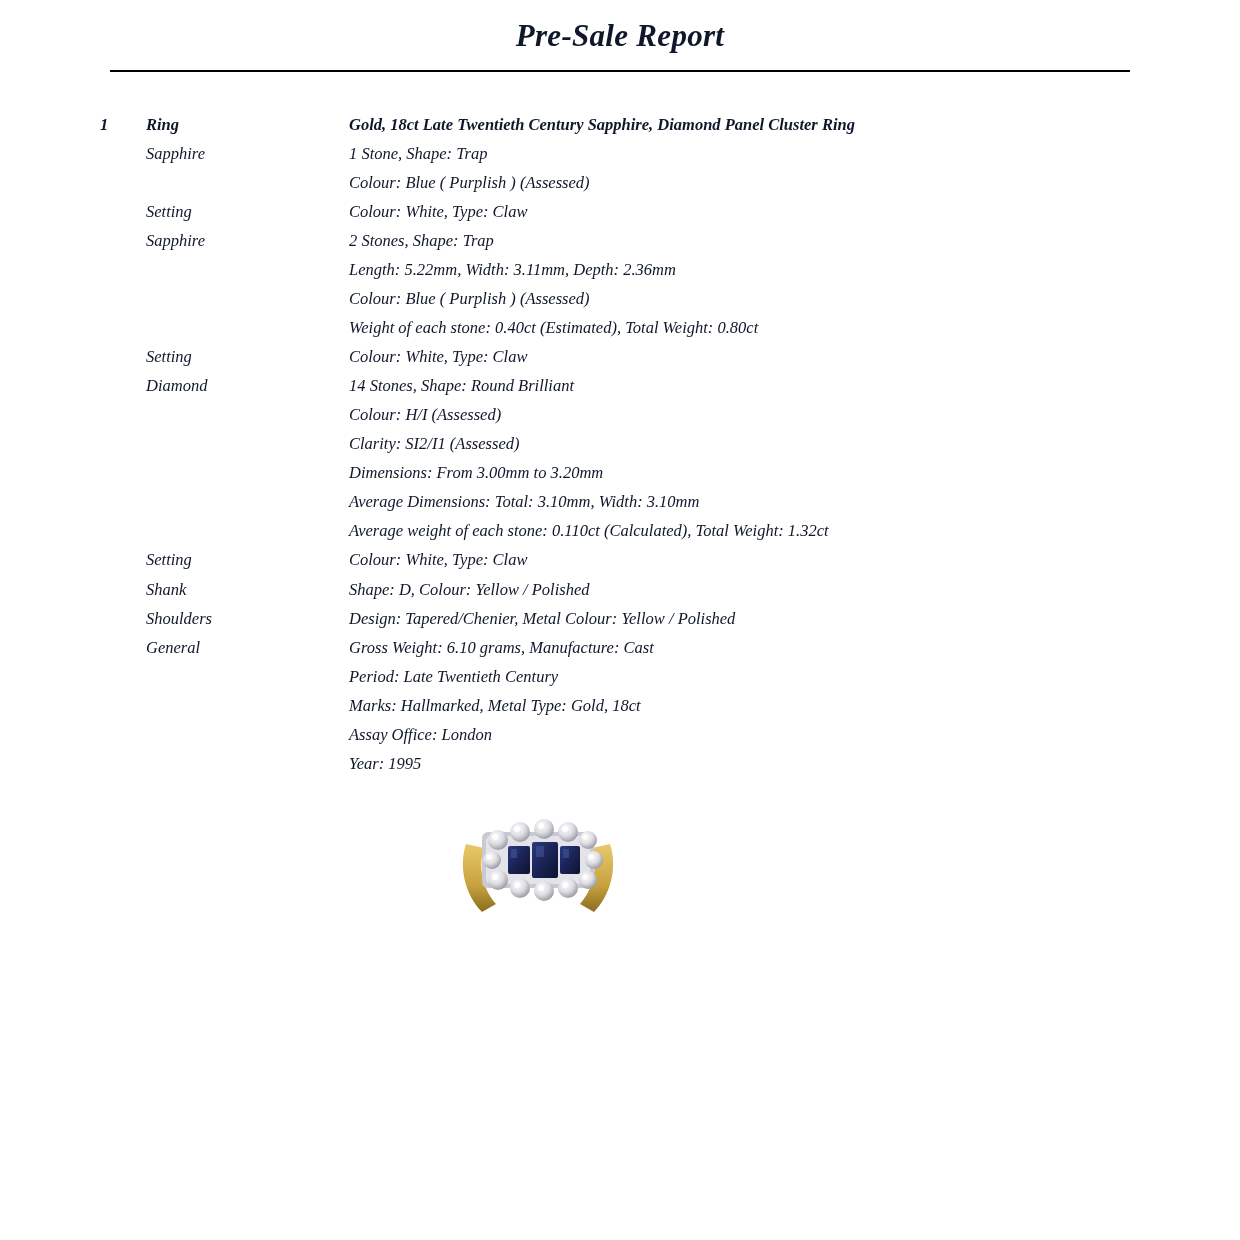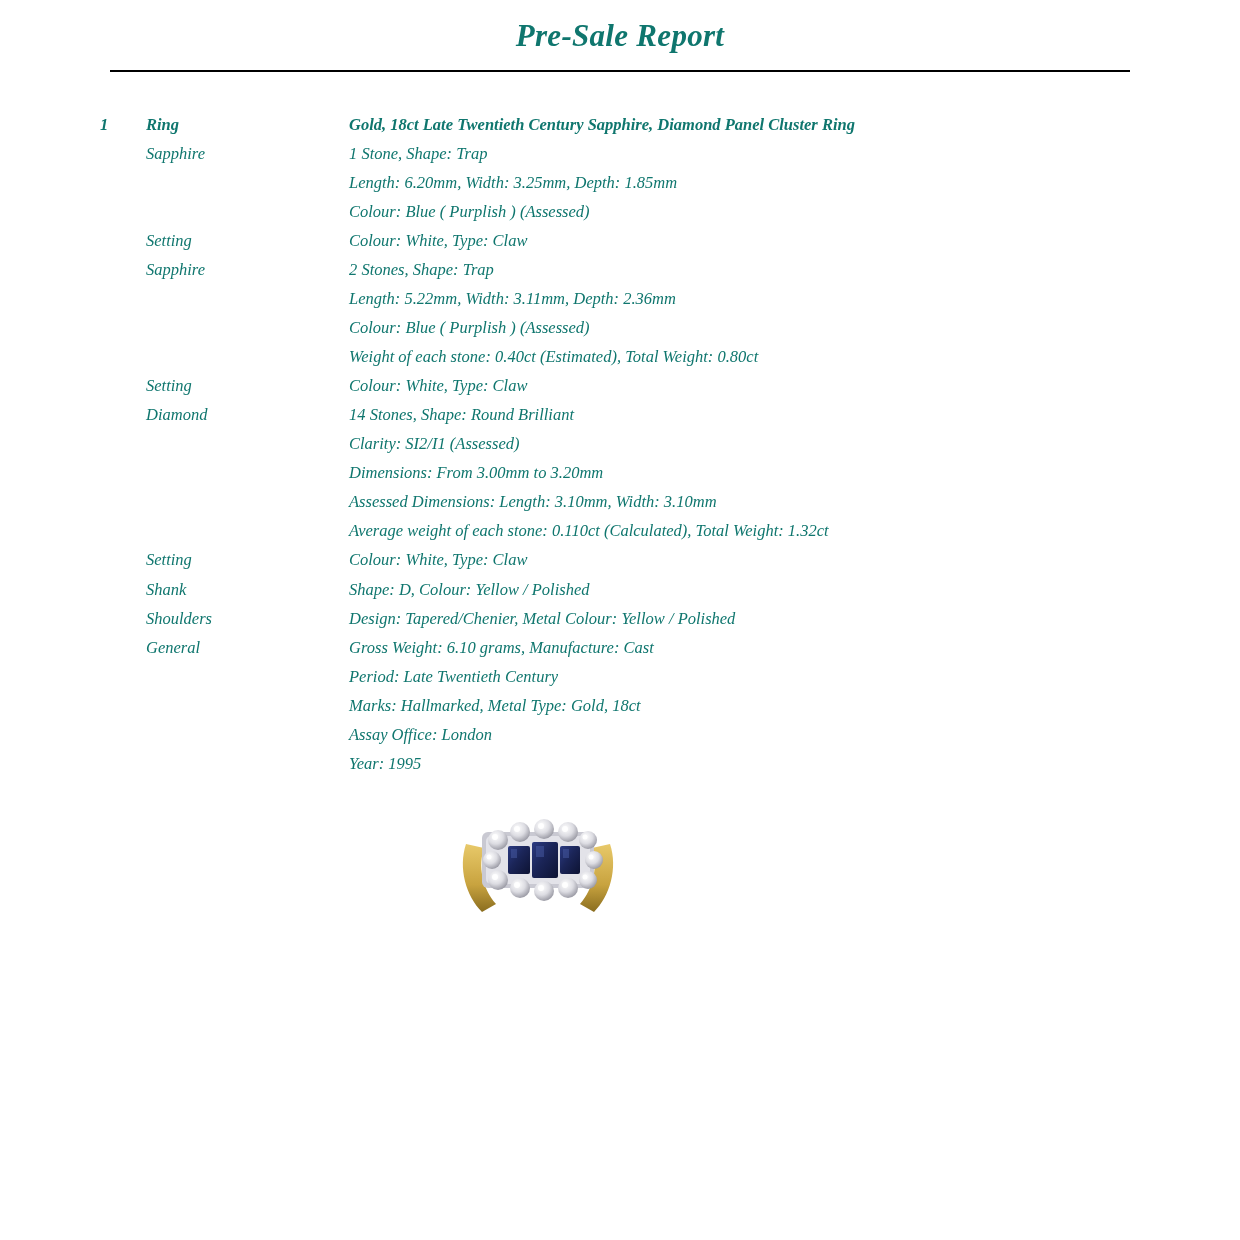--- a/index.html
+++ b/index.html
@@ -6,21 +6,21 @@
     margin: 0;
     padding: 0;
     background: #ffffff;
   }
   .page {
     position: relative;
     width: 1240px;
     height: 1240px;
     background: #ffffff;
     font-family: "Liberation Serif", "DejaVu Serif", serif;
-    color: #0f766e;
+    color: #0f172a;
     overflow: hidden;
   }
   .title {
     text-align: center;
     font-size: 31px;
     font-weight: bold;
     font-style: italic;
     letter-spacing: 0.3px;
     padding-top: 18px;
     font-family: "Liberation Serif", "DejaVu Serif", serif;
@@ -92,25 +92,20 @@
         </tr>
 
         <tr>
           <td class="col-num"></td>
           <td class="col-label">Sapphire</td>
           <td class="col-value">1 Stone, Shape: Trap</td>
         </tr>
         <tr>
           <td class="col-num"></td>
           <td class="col-label"></td>
-          <td class="col-value">Length: 6.20mm, Width: 3.25mm, Depth: 1.85mm</td>
-        </tr>
-        <tr>
-          <td class="col-num"></td>
-          <td class="col-label"></td>
           <td class="col-value">Colour: Blue ( Purplish )  (Assessed)</td>
         </tr>
 
         <tr>
           <td class="col-num"></td>
           <td class="col-label">Setting</td>
           <td class="col-value">Colour: White, Type: Claw</td>
         </tr>
 
         <tr>
@@ -141,31 +136,36 @@
         </tr>
 
         <tr>
           <td class="col-num"></td>
           <td class="col-label">Diamond</td>
           <td class="col-value">14 Stones, Shape: Round Brilliant</td>
         </tr>
         <tr>
           <td class="col-num"></td>
           <td class="col-label"></td>
+          <td class="col-value">Colour: H/I (Assessed)</td>
+        </tr>
+        <tr>
+          <td class="col-num"></td>
+          <td class="col-label"></td>
           <td class="col-value">Clarity: SI2/I1 (Assessed)</td>
         </tr>
         <tr>
           <td class="col-num"></td>
           <td class="col-label"></td>
           <td class="col-value">Dimensions: From 3.00mm to 3.20mm</td>
         </tr>
         <tr>
           <td class="col-num"></td>
           <td class="col-label"></td>
-          <td class="col-value">Assessed Dimensions: Length: 3.10mm, Width: 3.10mm</td>
+          <td class="col-value">Average Dimensions: Total: 3.10mm, Width: 3.10mm</td>
         </tr>
         <tr>
           <td class="col-num"></td>
           <td class="col-label"></td>
           <td class="col-value">Average weight of each stone: 0.110ct (Calculated), Total Weight: 1.32ct</td>
         </tr>
 
         <tr>
           <td class="col-num"></td>
           <td class="col-label">Setting</td>

